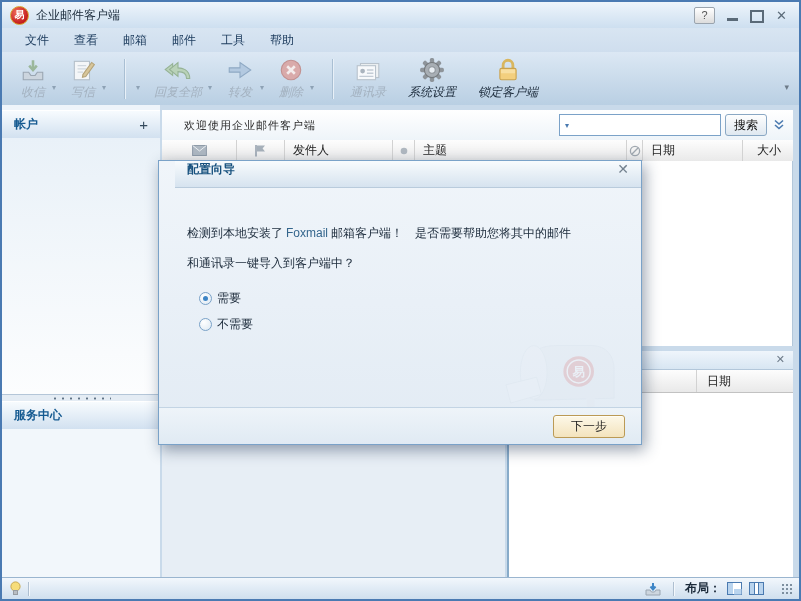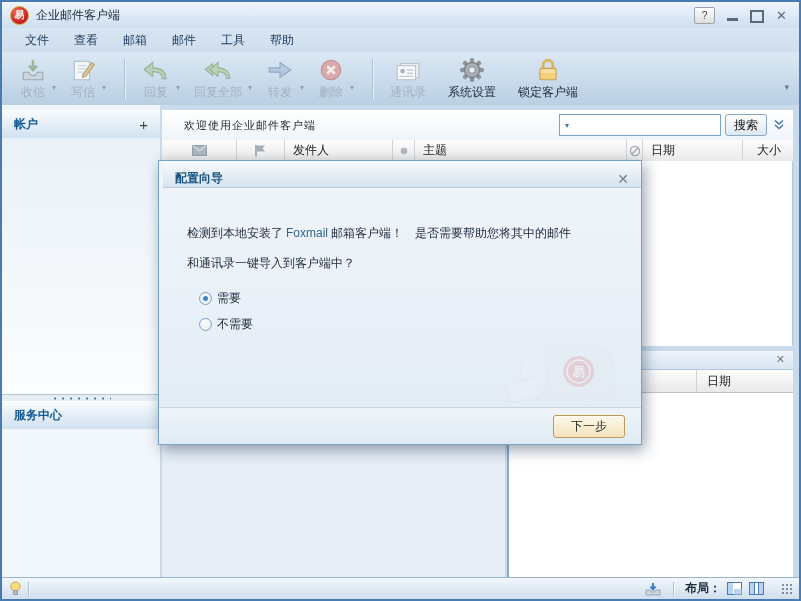--- a/index.html
+++ b/index.html
@@ -13,21 +13,21 @@
   .minbtn{width:11px;height:3px;background:#5a6a78;margin-top:8px;}
   .maxbtn{width:10px;height:9px;border:2px solid #5a6a78;margin-top:2px;}
   .closebtn{color:#5a6a78;font-size:13px;font-weight:bold;line-height:15px;}
   
   .menubar{position:absolute;left:0;top:26px;right:0;height:24px;background:linear-gradient(#d8e5f2,#cfdeee);display:flex;align-items:center;padding-left:14px;}
   .menuitem{font-size:12px;color:#1b3a5c;padding:3px 9px;margin-right:7px;}
   
   .toolbar{position:absolute;left:0;top:50px;right:0;height:53px;background:linear-gradient(#dce8f4,#b9cfe3);border-bottom:1px solid #8fafcc;display:flex;align-items:center;padding-left:12px;}
   .tbtn{display:flex;flex-direction:column;align-items:center;padding:2px 6px;}
   .tico{height:27px;display:flex;align-items:flex-end;justify-content:center;}
-  .tlabel{font-size:12px;color:#1b2a3a;margin-top:1px;white-space:nowrap;}
+  .tlabel{font-size:12px;color:#1b2a3a;margin-top:1px;white-space:nowrap;font-style:italic;}
   .tbtn.disabled .tlabel{color:#a3b1bf;}
   .tdrop{font-size:8px;color:#8ea2b5;margin:18px 8px 0 0;}
   .tsep{width:1px;height:40px;background:#a9bfd3;border-right:1px solid #e8f0f8;margin:0 10px;}
   .tb-overflow{position:absolute;right:10px;top:30px;font-size:9px;color:#6d7b89;}
   
   .workspace{position:absolute;left:0;top:103px;right:0;bottom:21px;background:#c9daea;}
   
   .sidebar{position:absolute;left:0;top:0;bottom:0;width:158px;background:#eef4fa;}
   .sidehead{position:absolute;left:0;right:0;height:27px;background:linear-gradient(#f7fbfe,#d2e1f0);border-top:1px solid #fff;border-bottom:1px solid #a9c0d6;display:flex;align-items:center;}
   .sidehead .htxt{font-size:12px;font-weight:bold;color:#155a91;margin-left:12px;flex:1;}
@@ -63,21 +63,21 @@
   .prevbody{position:absolute;left:0;right:0;top:42px;bottom:0;background:#fff;}
   
   .statusbar{position:absolute;left:0;right:0;bottom:0;height:21px;background:linear-gradient(#f2f7fc,#cfdfee);border-top:1px solid #9ab5cf;display:flex;align-items:center;font-weight:bold;}
   .sdiv{width:1px;height:14px;background:#aebfd0;border-right:1px solid #f4f8fc;margin:0 6px;}
   .statusright{position:absolute;right:6px;top:0;height:100%;display:flex;align-items:center;}
   .layoutlbl{font-size:12px;color:#1b2a3a;margin:0 6px 0 4px;}
   .licon{margin-right:7px;display:flex;}
   .grip{width:12px;height:12px;margin-left:10px;background-image:radial-gradient(circle,#7d8f9f 1px,transparent 1.3px);background-size:4px 4px;background-position:bottom right;}
   
   .dialog{position:absolute;left:156px;top:158px;width:482px;height:283px;border:1px solid #7aa2c8;background:linear-gradient(180deg,#f0f5fa,#e2ebf4);box-shadow:3px 5px 14px rgba(30,50,80,.45);z-index:10;}
-  .dlg-title{position:absolute;left:4px;right:0;top:0;height:26px;background:linear-gradient(#f8fbfd,#d6e3ef);border-bottom:1px solid #b9cbdc;display:flex;align-items:flex-end;}
+  .dlg-title{position:absolute;left:16px;right:0;top:0;height:26px;background:linear-gradient(#f8fbfd,#d6e3ef);border-bottom:1px solid #b9cbdc;display:flex;align-items:flex-start;}
   .dlg-title .t{font-size:12px;font-weight:bold;color:#17517e;margin-left:12px;flex:1;}
   .dlg-title .x{color:#72808e;font-size:14px;font-weight:bold;margin-right:12px;}
   .dlg-body{position:absolute;left:0;right:0;top:26px;bottom:37px;overflow:hidden;}
   .dlg-text{position:absolute;left:28px;font-size:12px;color:#1b2a3a;white-space:nowrap;}
   .brand{color:#33658c;margin:0 3px;}
   .radio-row{position:absolute;left:40px;display:flex;align-items:center;}
   .radio{width:13px;height:13px;border-radius:50%;border:1px solid #7aa2c8;background:radial-gradient(circle at 35% 30%,#ffffff,#dce8f2);box-sizing:border-box;position:relative;}
   .radio.sel::after{content:"";position:absolute;left:3px;top:3px;width:5px;height:5px;border-radius:50%;background:#3d85c6;}
   .radio-lbl{font-size:12px;color:#1b2a3a;margin-left:5px;}
   .watermark{position:absolute;right:18px;top:150px;opacity:.17;}
@@ -128,28 +128,20 @@
             <path d="M7,8 h8 M7,11 h8 M7,14 h5" stroke="#cfd7de" stroke-width="1.2"></path>
             <path d="M12,16 L20,5 L22.5,7 L14.5,18 L11.5,18.8 Z" fill="#d8c69a" stroke="#b5a379"></path>
           </svg>
       </span>
       <span class="tlabel">写信</span>
     </div>
     <span class="tdrop">▾</span>
 
     <div class="tsep"></div>
 
-    <div class="tbtn disabled">
-      <span class="tico">
-        <svg width="28" height="26" viewBox="0 0 26 24">
-            <path d="M22,20 C22,11 14,10 10,10 L10,5 L2,11.5 L10,18 L10,13.5 C16,13.5 19,15 19,20 Z" fill="#b9d2b9" stroke="#95b295"></path>
-          </svg>
-      </span>
-      <span class="tlabel">回复</span>
-    </div>
     <span class="tdrop">▾</span>
     <div class="tbtn disabled">
       <span class="tico">
         <svg width="32" height="26" viewBox="0 0 30 24">
             <path d="M10,6 L3,11.5 L10,17 Z" fill="#b9d2b9" stroke="#95b295"></path>
             <path d="M26,20 C26,11 18,10 15,10 L15,5 L7,11.5 L15,18 L15,13.5 C20,13.5 23,15 23,20 Z" fill="#b9d2b9" stroke="#95b295"></path>
           </svg>
       </span>
       <span class="tlabel">回复全部</span>
     </div>

